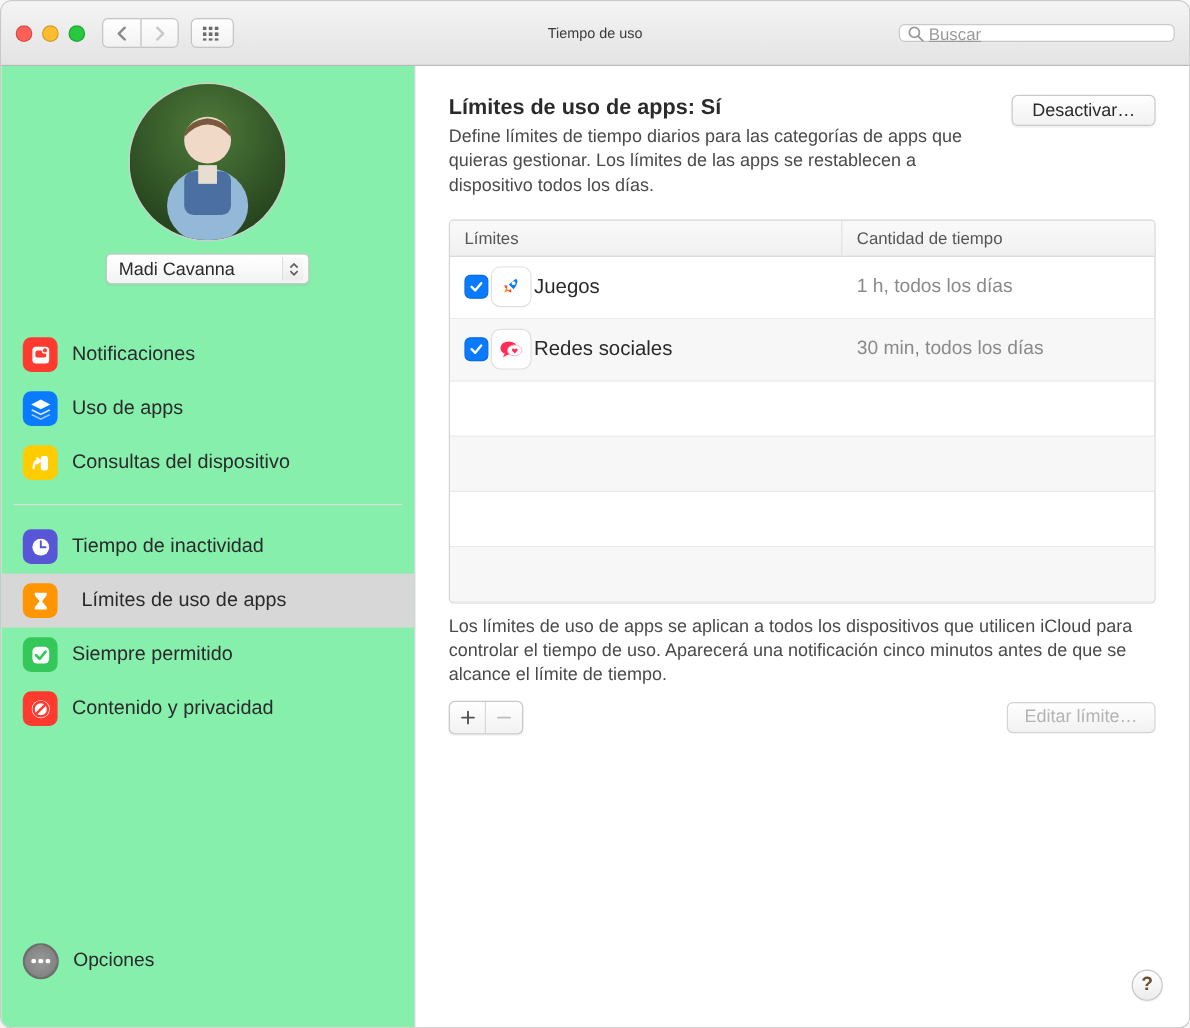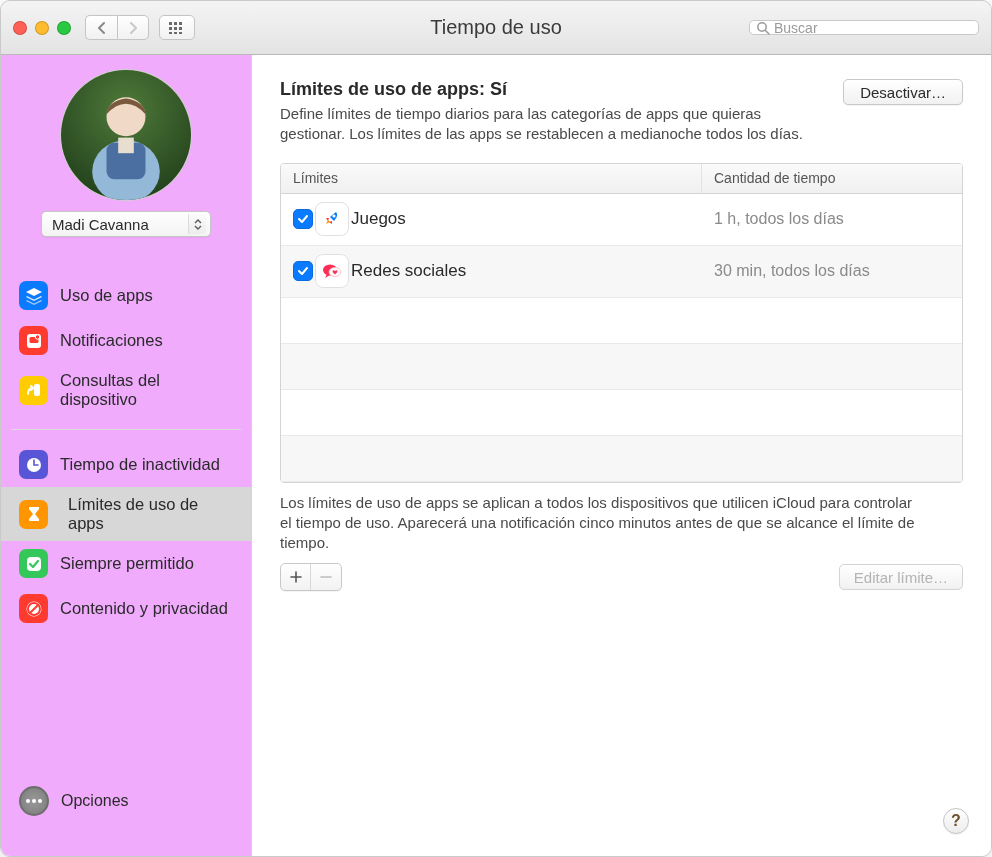--- a/index.html
+++ b/index.html
@@ -51,45 +51,46 @@
   .grid-btn {
     width:36px; height:25px;
     background:linear-gradient(#fff,#f1f1f1);
     border:1px solid #c4c4c4;
     border-radius:5px;
     display:flex; align-items:center; justify-content:center;
     color:#555;
   }
   .title {
     position:absolute; left:0; right:0; text-align:center;
-    font-size:20px; font-weight:400; color:#3a3a3a; pointer-events:none;
+    font-size:12px; font-weight:400; color:#3a3a3a; pointer-events:none;
   }
   .search-wrap {
     margin-left:auto;
     width:230px; height:15px;
     background:#fff;
     border:1px solid #c9c9c9;
     border-radius:5px;
     display:flex; align-items:center;
     padding:0 6px; gap:4px;
     color:#9a9a9a;
+    text-decoration:underline;
   }
   .search-wrap input {
     border:none; outline:none; flex:1; font-size:14px; background:transparent; color:#333;
   }
   .search-wrap input::placeholder { color:#9a9a9a; }
 
   .body {
     flex:1; display:flex; background:#fff;
   }
 
   
   .sidebar {
-    width: 251px;
-    background: #f0abfc;
+    width: 345px;
+    background: #86efac;
     border-right: 1px solid #d3d3d3;
     display:flex; flex-direction:column;
     padding-top:14px;
   }
   .avatar-wrap {
     display:flex; flex-direction:column; align-items:center;
     padding:0 0 12px 0;
   }
   .avatar {
     width:132px; height:132px; border-radius:50%;
@@ -354,38 +355,38 @@
             <svg width="8" height="5" viewBox="0 0 8 5">
                 <path d="M1 1 L4 4 L7 1" fill="none" stroke="#5a5a5a" stroke-width="1.4"></path>
               </svg>
           </div>
         </div>
       </div>
 
       <div class="nav">
         <div class="nav-section" id="sec1">
             <div class="nav-item">
+              <div class="nav-icon" style="background: rgb(255, 59, 48);">
+                <svg width="20" height="20" viewBox="0 0 20 20">
+                  <rect x="3" y="3" width="14" height="14" rx="3" fill="#fff"></rect>
+                  <rect x="5.5" y="6" width="9" height="6" rx="1.5" fill="#ff3b30"></rect>
+                  <circle cx="13.5" cy="6" r="2.2" fill="#ff3b30" stroke="#fff" stroke-width="1"></circle>
+                </svg>
+              </div>
+              <span>Notificaciones</span>
+            </div>
+            <div class="nav-item">
               <div class="nav-icon" style="background: rgb(10, 122, 255);">
                 <svg width="20" height="20" viewBox="0 0 20 20">
                   <path d="M10 2 L18 6 L10 10 L2 6 Z" fill="#fff"></path>
                   <path d="M3 10 L10 13.5 L17 10 L18 11 L10 15 L2 11 Z" fill="#fff" opacity="0.85"></path>
                   <path d="M3 14 L10 17.5 L17 14 L18 15 L10 19 L2 15 Z" fill="#fff" opacity="0.6"></path>
                 </svg>
               </div>
               <span>Uso de apps</span>
-            </div>
-            <div class="nav-item">
-              <div class="nav-icon" style="background: rgb(255, 59, 48);">
-                <svg width="20" height="20" viewBox="0 0 20 20">
-                  <rect x="3" y="3" width="14" height="14" rx="3" fill="#fff"></rect>
-                  <rect x="5.5" y="6" width="9" height="6" rx="1.5" fill="#ff3b30"></rect>
-                  <circle cx="13.5" cy="6" r="2.2" fill="#ff3b30" stroke="#fff" stroke-width="1"></circle>
-                </svg>
-              </div>
-              <span>Notificaciones</span>
             </div>
             <div class="nav-item">
               <div class="nav-icon" style="background: rgb(255, 204, 0);">
                 <svg width="20" height="20" viewBox="0 0 20 20">
                   <rect x="10" y="4" width="6" height="12" rx="2" fill="#fff"></rect>
                   <path d="M4 14 Q4 8 9 8" fill="none" stroke="#fff" stroke-width="2" stroke-linecap="round"></path>
                   <path d="M9 8 L7 6 M9 8 L7 10" stroke="#fff" stroke-width="2" stroke-linecap="round"></path>
                 </svg>
               </div>
               <span>Consultas del dispositivo</span>
@@ -443,21 +444,21 @@
         <span>Opciones</span>
       </div>
     </div>
 
     <div class="main">
       <div class="header-row">
         <div class="header-text">
           <div class="page-title">
             <span>Límites de uso de apps: </span><span class="status">Sí</span>
           </div>
-          <div class="page-desc">Define límites de tiempo diarios para las categorías de apps que quieras gestionar. Los límites de las apps se restablecen a medianoche todos los días.</div>
+          <div class="page-desc">Define límites de tiempo diarios para las categorías de apps que quieras gestionar. Los límites de las apps se restablecen a dispositivo todos los días.</div>
         </div>
         <div class="deactivate-btn">
           <span>Desactivar…</span>
         </div>
       </div>
 
       <div class="table">
         <div class="thead">
           <div class="th col-limits">Límites</div>
           <div class="th col-time">Cantidad de tiempo</div>

